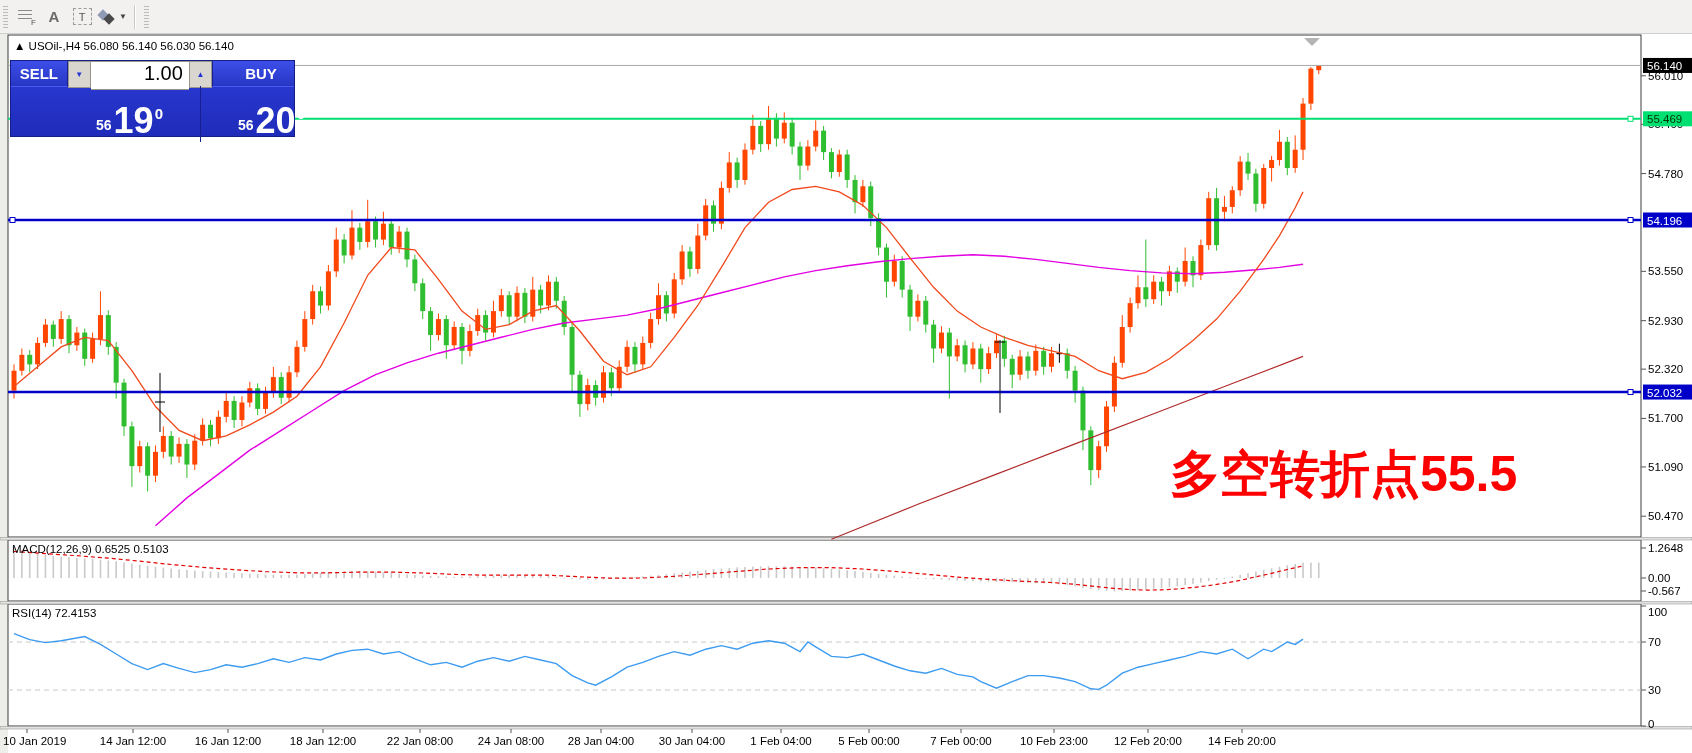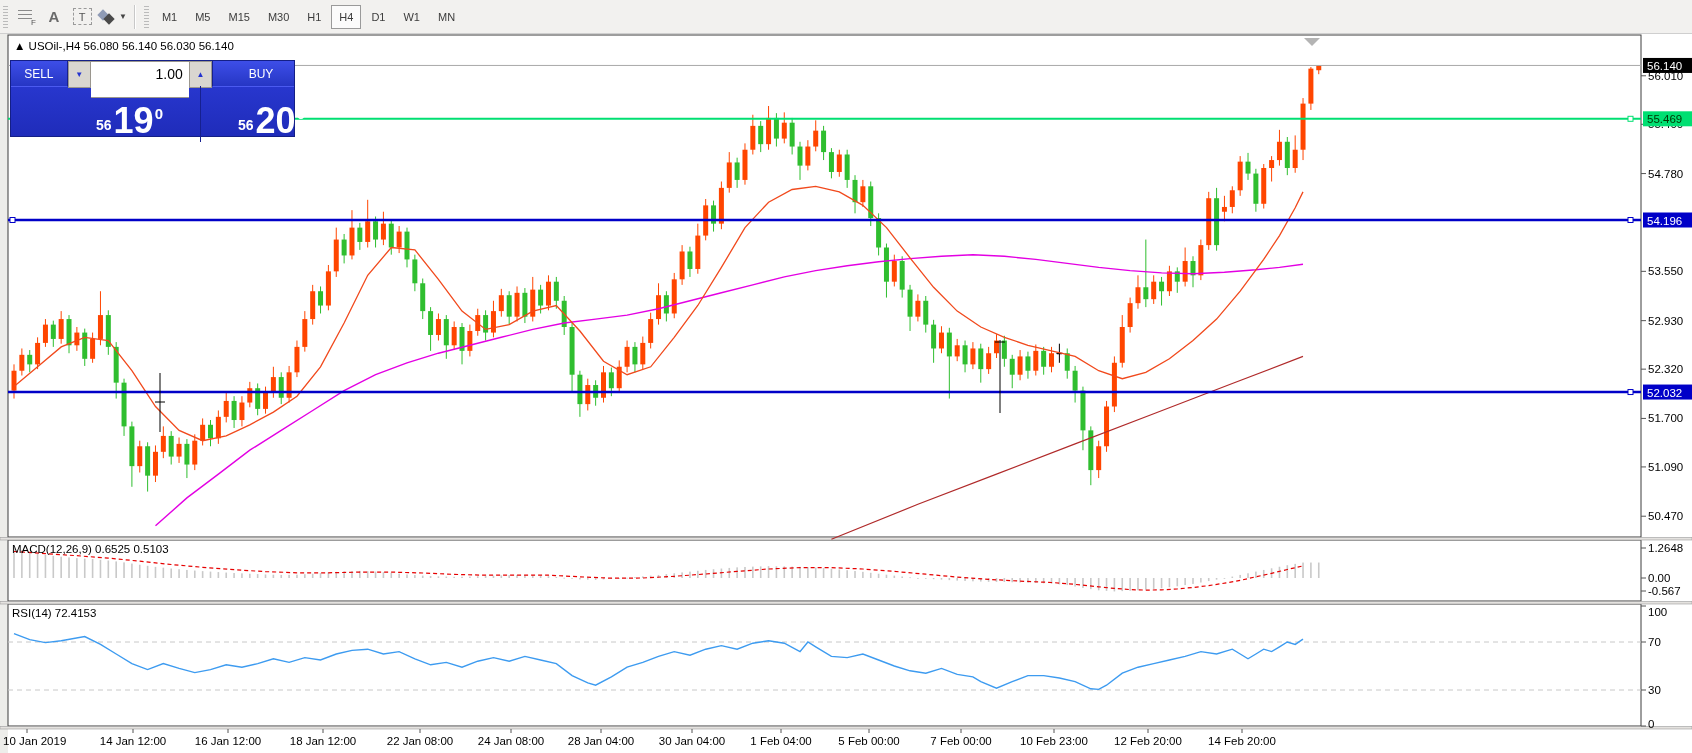--- a/index.html
+++ b/index.html
@@ -25,29 +25,29 @@
   .icon-shapes b:nth-child(2){left:7px;top:5px;background:#4a4a4a;}
   .caret{font-size:8px;color:#444;margin-left:3px;}
   .tsep{width:1px;height:24px;background:#c8c8c8;border-right:1px solid #ffffff;margin:0 5px;}
   .tf{height:22px;padding:0 7px;display:flex;align-items:center;font-size:11px;color:#3c3c3c;
     border:1px solid transparent;margin:0 1px;cursor:default;}
   .tf.active{background:#fbfbfb;border:1px solid #9a9a9a;}
   
   #tradePanel{position:absolute;left:10px;top:60px;width:283px;height:75px;z-index:20;
     background:linear-gradient(180deg,#2c3cd8 0%,#1f2cba 100%);border:1px solid #141f86;}
   #tpRow1{position:absolute;left:0;top:0;width:100%;height:25px;display:flex;}
-  .tpbtn{height:25px;background:linear-gradient(180deg,#3d4ee8,#2636c4);color:#fff;font-size:12px;
+  .tpbtn{height:25px;background:linear-gradient(180deg,#3d4ee8,#2636c4);color:#fff;font-size:15px;
     display:flex;align-items:center;justify-content:center;border-right:1px solid #16208f;
-    border-bottom:1px solid #4b5af0;cursor:pointer;}
+    border-bottom:1px solid #4b5af0;cursor:pointer;font-weight:bold;}
   #sellBtn{width:63px;}
   #buyBtn{width:66px;border-right:none;border-left:1px solid #16208f;flex:0 0 auto;padding-left:15px;}
   .spin{width:24px;height:25px;background:#d9d6d0;border:1px solid #9a968e;color:#2433cf;
     font-size:8px;display:flex;align-items:center;justify-content:center;cursor:pointer;}
   #volInput{width:92px;height:23px;border:1px solid #9a968e;border-left:none;border-right:none;
-    font-size:14px;text-align:right;padding:0 6px 12px 0;color:#000;}
+    font-size:20px;text-align:right;padding:0 6px 4px 0;color:#000;}
   #tpGap{flex:1;background:transparent;}
   .bigPrice{position:absolute;top:25px;height:50px;display:flex;align-items:flex-end;
     justify-content:center;color:#fff;padding-bottom:6px;padding-left:48px;}
   #sellPrice{left:0;width:141px;border-right:1px solid #16208f;}
   #buyPrice{left:142px;width:141px;}
   .bp-small{font-size:14px;font-weight:bold;margin:0 2px 3px 0;}
   .bp-big{font-size:36px;font-weight:bold;line-height:30px;}
   .bp-sup{font-size:15px;font-weight:bold;margin:0 0 14px 1px;}
   
   #cnNote{position:absolute;left:1170px;top:446px;z-index:15;font-size:50px;font-weight:bold;
@@ -686,31 +686,20 @@
     </div>
     <div class="tbtn">
       <span class="icon-shapes">
           <b></b>
           <b></b>
         </span>
       <span class="caret">▼</span>
     </div>
     <div class="tsep"></div>
     <div class="grip"></div>
-    <div id="tfGroup" style="display: flex;">
-        <div class="tf">M1</div>
-        <div class="tf">M5</div>
-        <div class="tf">M15</div>
-        <div class="tf">M30</div>
-        <div class="tf">H1</div>
-        <div class="tf active">H4</div>
-        <div class="tf">D1</div>
-        <div class="tf">W1</div>
-        <div class="tf">MN</div>
-      </div>
   </div>
 
   <div id="tradePanel">
     <div id="tpRow1">
       <div id="sellBtn" class="tpbtn">SELL</div>
       <div class="spin">▼</div>
       <input id="volInput" value="1.00" style="">
       <div class="spin">▲</div>
       <div id="tpGap"></div>
       <div id="buyBtn" class="tpbtn">BUY</div>
@@ -720,13 +709,14 @@
       <span class="bp-big">19</span>
       <span class="bp-sup">0</span>
     </div>
     <div id="buyPrice" class="bigPrice">
       <span class="bp-small">56</span>
       <span class="bp-big">20</span>
       <span class="bp-sup">0</span>
     </div>
   </div>
 
+  <div id="cnNote" style="color: rgb(255, 0, 0);">多空转折点55.5</div>
 </div>
 
 </body></html>

